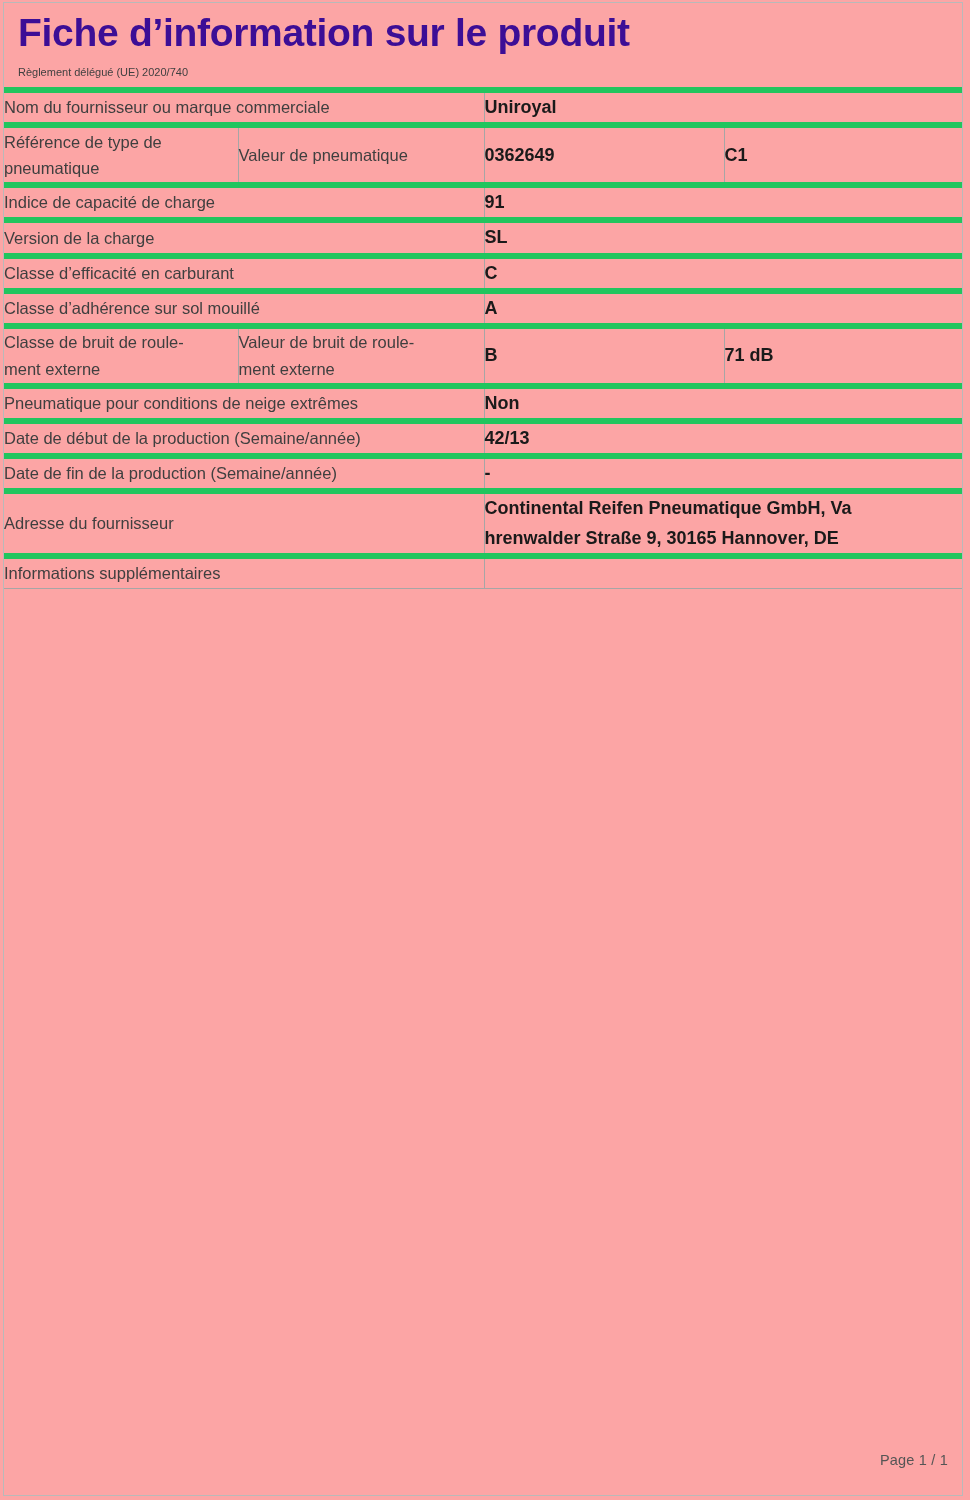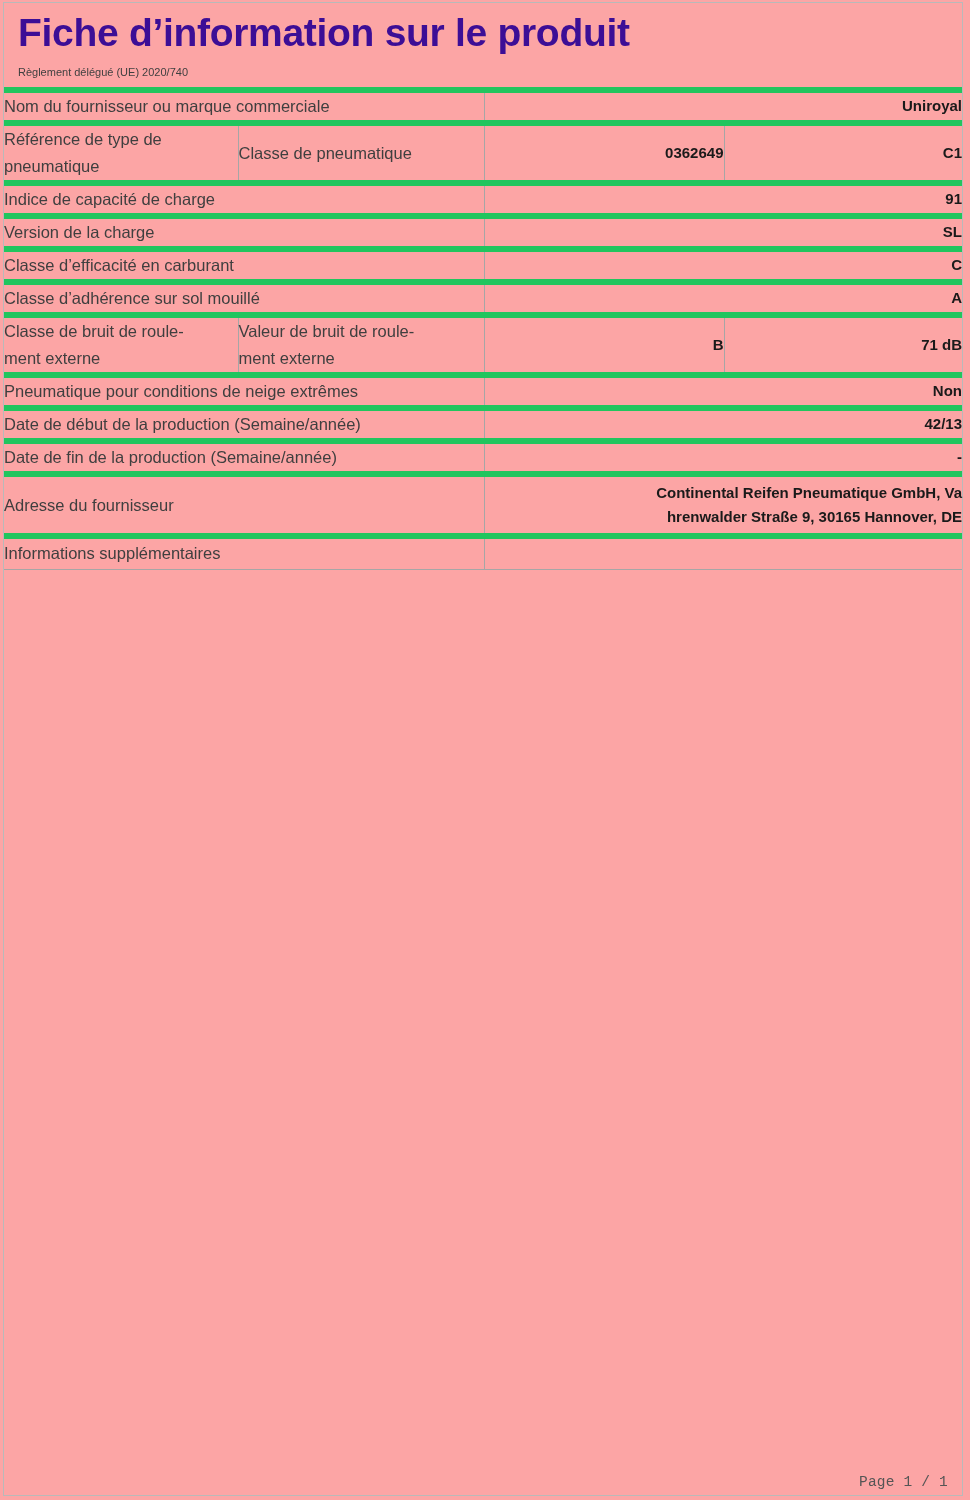--- a/index.html
+++ b/index.html
@@ -85,24 +85,24 @@
   }
   .cell-sublabel {
     font-size: 16.5px;
     color: #3f3f3f;
     text-align: left;
     padding: 4px 6px 4px 11px;
     line-height: 1.62;
     border-left: 1px solid #a6a6a6;
   }
   .cell-value {
-    font-size: 15px;
+    font-size: 18px;
     font-weight: bold;
     color: #1a1a1a;
-    text-align: right;
+    text-align: left;
     padding: 4px 6px;
     line-height: 1.62;
     border-left: 1px solid #a6a6a6;
   }
   .cell-value.split-right {
     border-left: 1px solid #a6a6a6;
     margin-left: 28px;
   }
   .cell-value.blank {
     border-left: 1px solid #a6a6a6;
@@ -110,22 +110,22 @@
   tr.tall td { height: 60px; }
   tr.tall-addr td { height: 62px; }
 
   .wrap2 { display: block; }
   .wrap2 span { display: block; }
 
   
   .footer {
     position: absolute;
     right: 22px;
-    bottom: 10px;
-    font-family: Liberation Mono, monospace;
+    bottom: 32px;
+    font-family: Liberation Sans, sans-serif;
     font-size: 14.5px;
     color: #555555;
     text-align: left;
     letter-spacing: 0.2px;
   }
 </style>
 </head>
 <body>
 
 <div class="page">
@@ -152,21 +152,21 @@
         </tr>
 
 
         <tr class="tall">
           <td class="cell-label">
             <span class="wrap2">
               <span>Référence de type de</span>
               <span>pneumatique</span>
             </span>
           </td>
-          <td class="cell-sublabel">Classe de pneumatique</td>
+          <td class="cell-sublabel">Valeur de pneumatique</td>
           <td class="cell-value">0362649</td>
           <td class="cell-value split-right">C1</td>
         </tr>
 
 
 
         <tr>
           <td class="cell-label" colspan="2">Indice de capacité de charge</td>
           <td class="cell-value" colspan="2">91</td>
         </tr>

